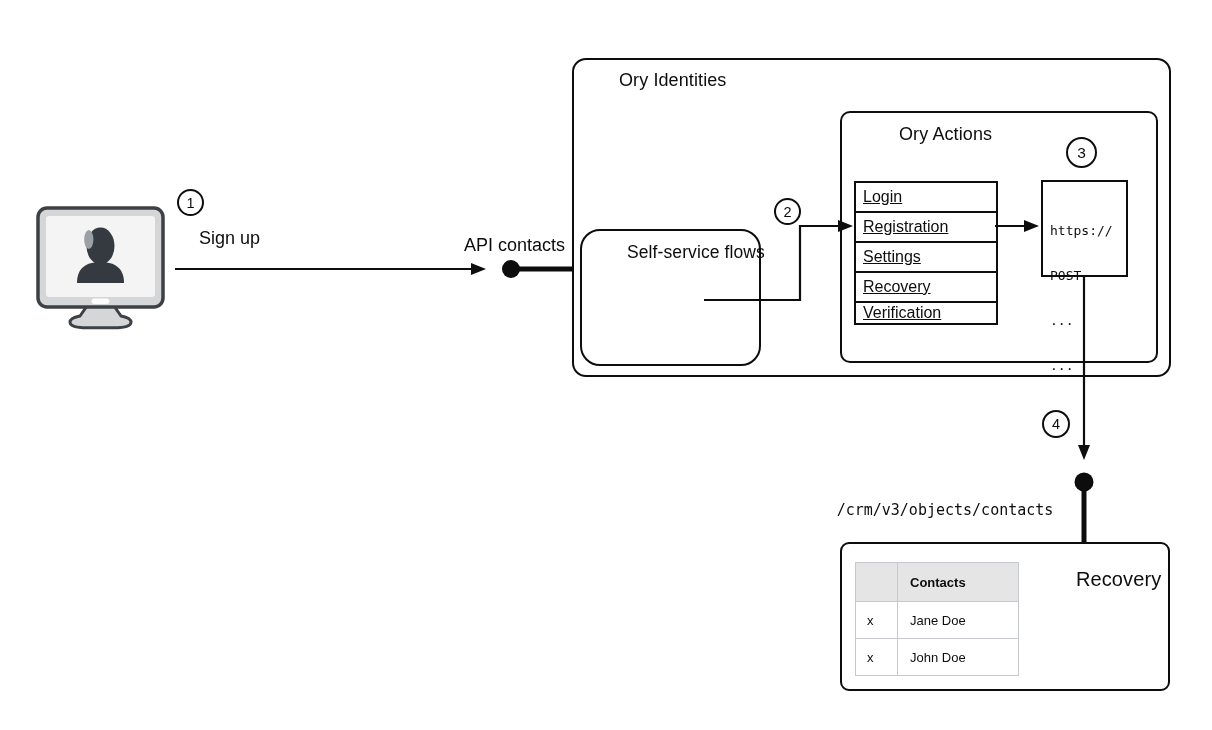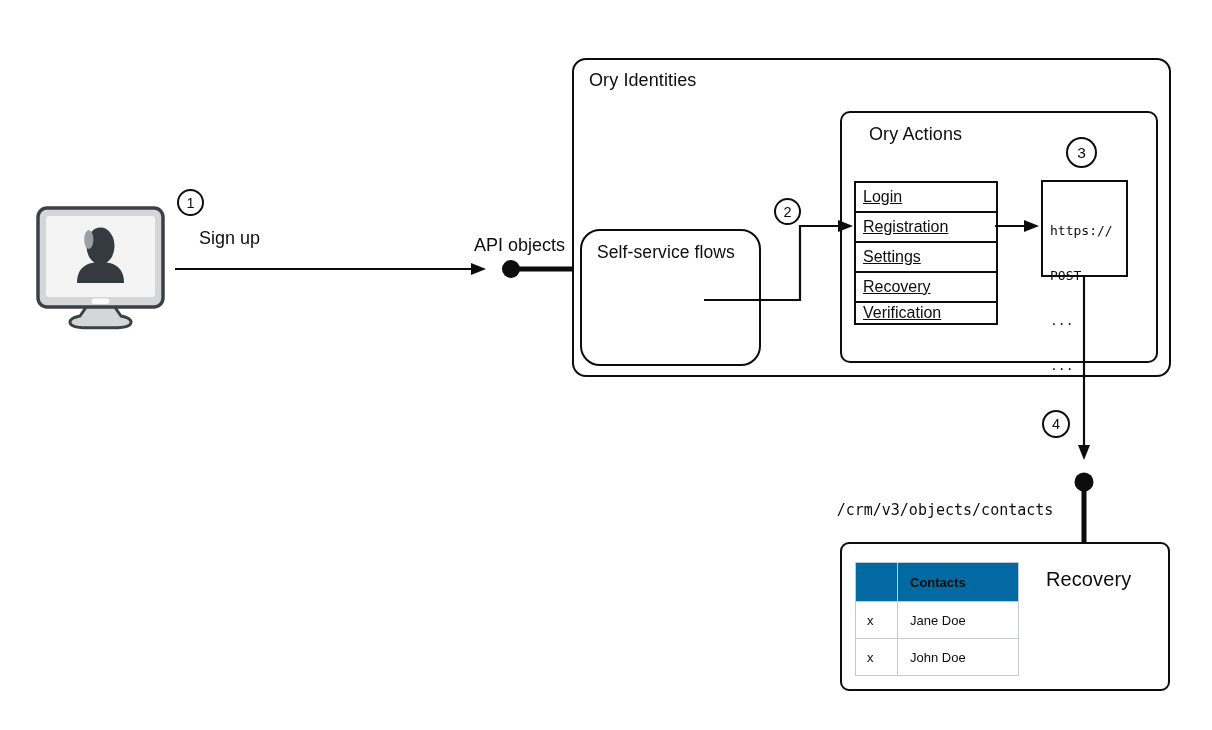--- a/index.html
+++ b/index.html
@@ -11,21 +11,21 @@
   .icon-layer{position:absolute;z-index:10;}
 
   
   .node{position:absolute;box-sizing:border-box;background:#ffffff;border:2.5px solid #0d0d0d;z-index:20;}
   #ory-identities{left:572px;top:58px;width:599px;height:319px;border-radius:14px;z-index:15;}
   #self-service{left:580px;top:229px;width:181px;height:137px;border-radius:20px;border-width:2px;}
   #ory-actions{left:840px;top:111px;width:318px;height:252px;border-radius:10px;}
   #webhook-box{left:1041px;top:180px;width:87px;height:97px;border-radius:0;z-index:25;}
   #hubspot-box{left:840px;top:542px;width:330px;height:149px;border-radius:9px;}
 
-  .node-title{position:absolute;font-size:18px;letter-spacing:.1px;white-space:nowrap;}
+  .node-title{position:absolute;font-size:18px;letter-spacing:.1px;white-space:nowrap;margin-left:30px;}
   #ory-identities .node-title{left:15px;top:10px;}
   #self-service .node-title{left:15px;top:11px;font-size:17.5px;}
   #ory-actions .node-title{left:27px;top:11px;}
   #hubspot-box .node-title{left:204px;top:24px;font-size:20px;}
 
   
   .flow-list{position:absolute;left:854px;top:181px;width:140px;background:#fff;border:2px solid #0d0d0d;z-index:25;}
   .flow-row{height:30px;box-sizing:border-box;border-bottom:2px solid #0d0d0d;
     display:flex;align-items:center;padding-left:7px;font-size:16px;white-space:nowrap;text-decoration:underline;}
   .flow-row:last-child{height:20px;border-bottom:none;}
@@ -48,21 +48,21 @@
   #step-1{left:177px;top:189px;width:27px;height:27px;}
   #step-2{left:774px;top:198px;width:27px;height:27px;}
   #step-3{left:1066px;top:137px;width:31px;height:31px;font-size:15.5px;}
   #step-4{left:1042px;top:410px;width:28px;height:28px;}
 
   
   .ctable{position:absolute;left:855px;top:562px;width:162px;background:#fff;
     border:1px solid #c6cace;font-size:13px;z-index:25;}
   .ctable .trow{display:flex;height:36px;border-bottom:1px solid #c6cace;}
   .ctable .trow:last-child{border-bottom:none;}
-  .ctable .thead{height:38px;background:#0369a1;font-weight:bold;}
+  .ctable .thead{height:38px;background:#e5e5e5;font-weight:bold;}
   .ctable .cell-mark{width:42px;box-sizing:border-box;border-right:1px solid #c6cace;
     display:flex;align-items:center;padding-left:11px;}
   .ctable .cell-name{flex:1;display:flex;align-items:center;padding-left:12px;}
 </style>
 </head>
 <body>
 
 <div class="canvas">
 
   <svg class="icon-layer" style="left:36px;top:206px;" width="130" height="124" viewBox="0 0 130 124">
@@ -117,21 +117,21 @@
       <div class="cell-mark">x</div>
       <div class="cell-name">Jane Doe</div>
     </div>
     <div class="trow">
       <div class="cell-mark">x</div>
       <div class="cell-name">John Doe</div>
     </div>
   </div>
 
   <div class="lbl" id="lbl-signup">Sign up</div>
-  <div class="lbl" id="lbl-api">API objects</div>
+  <div class="lbl" id="lbl-api">API contacts</div>
   <div class="lbl" id="lbl-crm">/crm/v3/objects/contacts</div>
 
   <div class="step-circle" id="step-1">
     <span>1</span>
   </div>
   <div class="step-circle" id="step-2">
     <span>2</span>
   </div>
   <div class="step-circle" id="step-3">
     <span>3</span>

